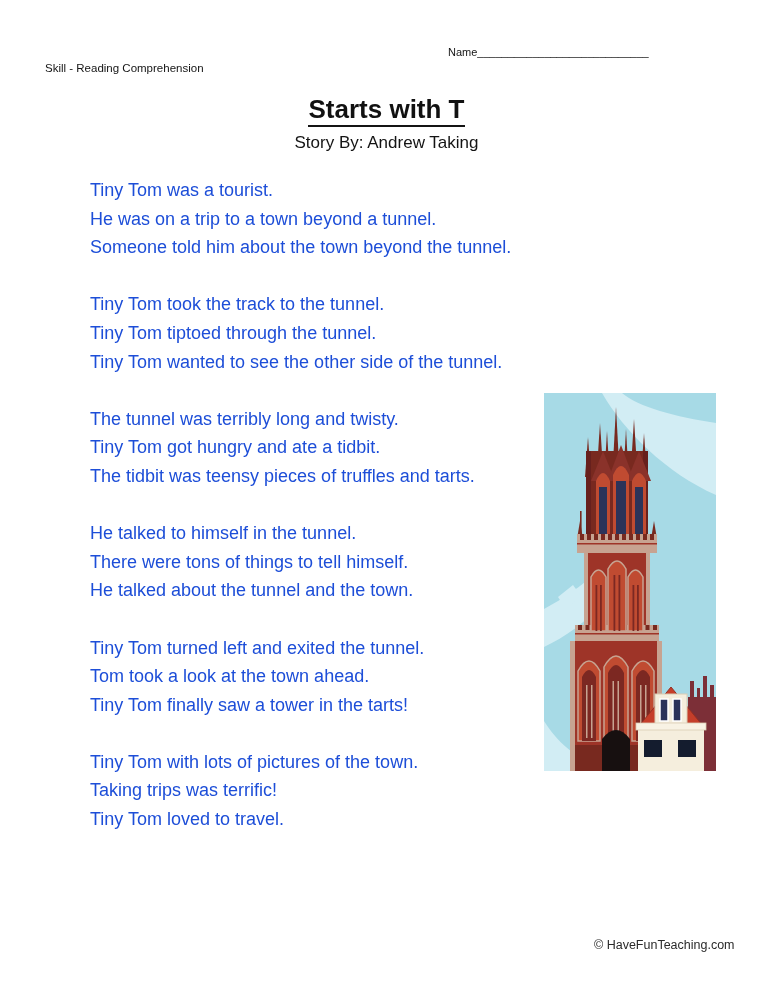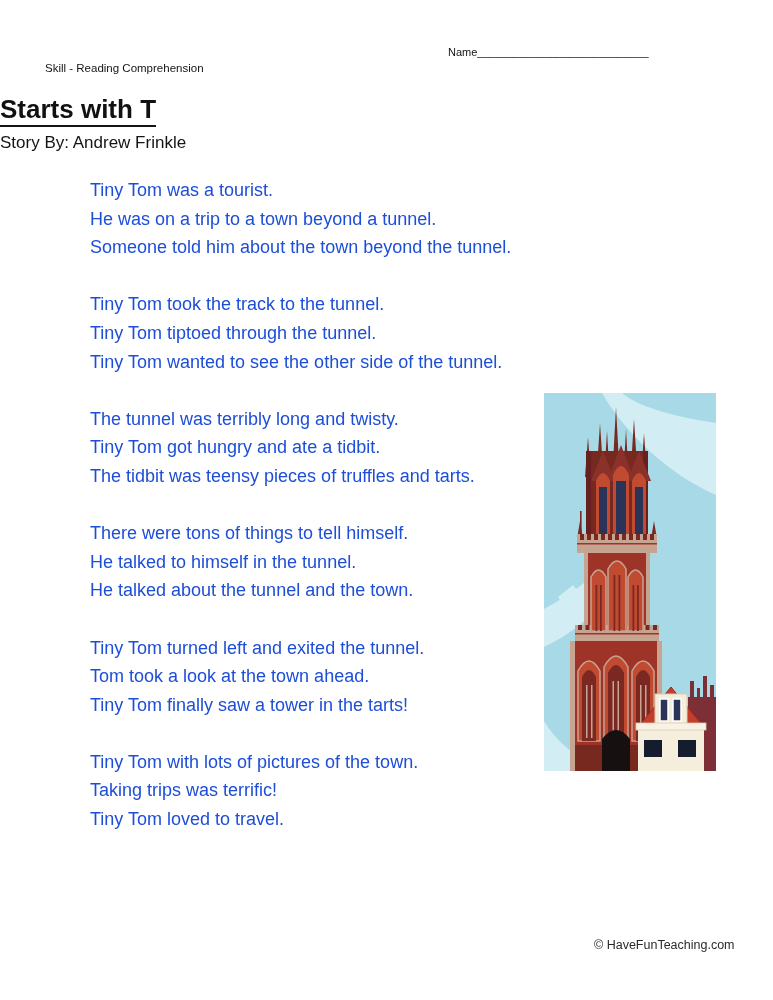--- a/index.html
+++ b/index.html
@@ -7,21 +7,21 @@
     position:relative; width:773px; height:1000px; background:#ffffff;
     font-family:"Liberation Sans", sans-serif; color:#1c1c1c; overflow:hidden;
   }
   .header-left {
     position:absolute; left:45px; top:46px; font-size:11.5px; color:#141414;margin-top:16px;
   }
   .header-right {
     position:absolute; left:448px; top:46px; font-size:11px; color:#141414;
     white-space:nowrap;
   }
-  .title-wrap { position:absolute; top:95px; left:0; width:100%; }
+  .title-wrap { position:absolute; top:95px; left:0; width:100%; text-align:center; }
   .title {
     display:inline-block; font-size:26px; font-weight:bold; color:#111;
     border-bottom:2.5px solid #141414; padding-bottom:1px; line-height:1.1;
   }
   .byline { font-size:17px; margin-top:6px; color:#141414; }
   .story {
     position:absolute; left:90px; top:176px; width:480px;
     font-size:18px; line-height:28.6px; color:#1d4ed8; white-space:nowrap;
   }
   .paragraph { margin:0 0 28.6px 0; }
@@ -38,42 +38,42 @@
 <body>
 
 <div class="page">
 
   <div class="header-left">Skill - Reading Comprehension</div>
 
   <div class="header-right"><span>Name</span><span>____________________________</span></div>
 
   <div class="title-wrap">
     <div class="title">Starts with T</div>
-    <div class="byline">Story By: Andrew Frinkle</div>
+    <div class="byline">Story By: Andrew Taking</div>
   </div>
 
   <div class="story">
       <div class="paragraph">
         <div class="story-line">Tiny Tom was a tourist.</div>
         <div class="story-line">He was on a trip to a town beyond a tunnel.</div>
         <div class="story-line">Someone told him about the town beyond the tunnel.</div>
       </div>
       <div class="paragraph">
         <div class="story-line">Tiny Tom took the track to the tunnel.</div>
         <div class="story-line">Tiny Tom tiptoed through the tunnel.</div>
         <div class="story-line">Tiny Tom wanted to see the other side of the tunnel.</div>
       </div>
       <div class="paragraph">
         <div class="story-line">The tunnel was terribly long and twisty.</div>
         <div class="story-line">Tiny Tom got hungry and ate a tidbit.</div>
         <div class="story-line">The tidbit was teensy pieces of truffles and tarts.</div>
       </div>
       <div class="paragraph">
+        <div class="story-line">He talked to himself in the tunnel.</div>
         <div class="story-line">There were tons of things to tell himself.</div>
-        <div class="story-line">He talked to himself in the tunnel.</div>
         <div class="story-line">He talked about the tunnel and the town.</div>
       </div>
       <div class="paragraph">
         <div class="story-line">Tiny Tom turned left and exited the tunnel.</div>
         <div class="story-line">Tom took a look at the town ahead.</div>
         <div class="story-line">Tiny Tom finally saw a tower in the tarts!</div>
       </div>
       <div class="paragraph">
         <div class="story-line">Tiny Tom with lots of pictures of the town.</div>
         <div class="story-line">Taking trips was terrific!</div>

